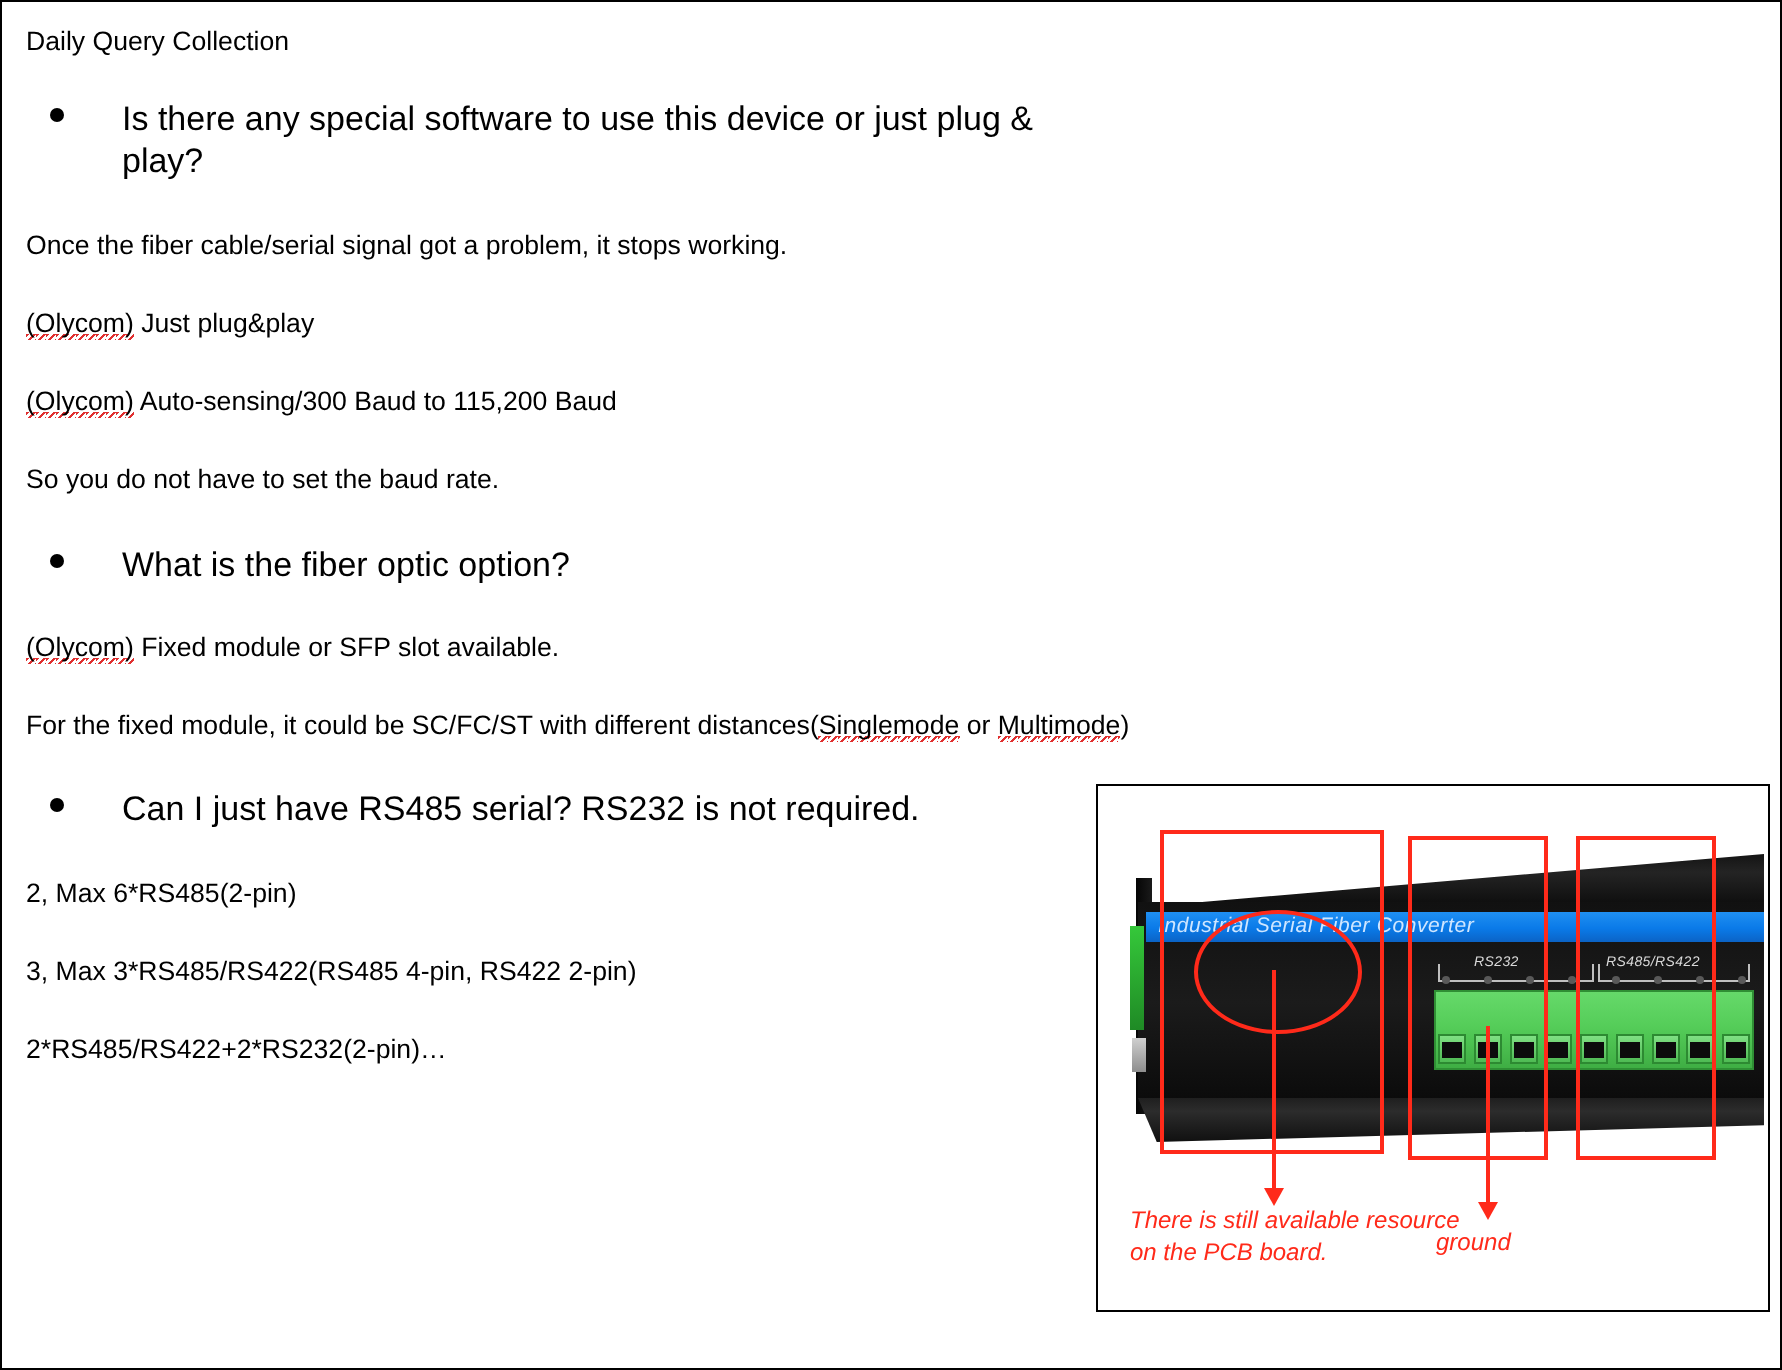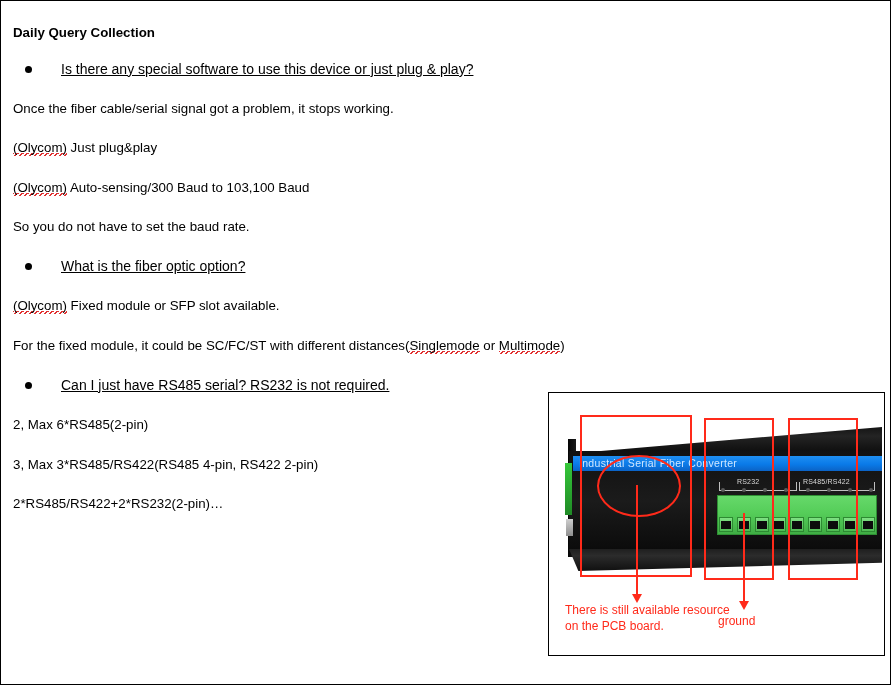--- a/index.html
+++ b/index.html
@@ -31,40 +31,38 @@
     line-height: 1.25;
     color: #000000;
     margin: 0 0 22.6px 0;
     white-space: pre-wrap;
   }
   .line.wide { width: 870px; }
   .bullet-line {
     position: relative;
     padding-left: 48px;
     margin: 0 0 22.6px 0;
-    font-size: 14px;
+    font-size: 17px;
     line-height: 1.28;
     color: #000000;
-    text-decoration: underline;
   }
   .bullet-line .dot {
     position: absolute;
     left: 12px;
     top: 5px;
     width: 7px;
     height: 7px;
     background: #000000;
     border-radius: 50%;
   }
   .title-line {
     font-size: 13.3px;
     line-height: 1.25;
     color: #000;
-    margin: 16px 0 19px 0;
-    font-weight: bold;
+    margin: 4px 0 19px 0;
   }
   .sp {
     border-bottom: 2px dotted transparent;
     background-image: repeating-linear-gradient(
       135deg, #e03030 0 1.2px, rgba(0,0,0,0) 1.2px 2.6px);
     background-repeat: repeat-x;
     background-size: 5px 3px;
     background-position: 0 100%;
     padding-bottom: 1px;
   }
@@ -80,20 +78,21 @@
     border: 1px solid #000000;
     background: #ffffff;
     overflow: hidden;
   }
   .photo {
     position: absolute;
     left: 4px; top: 4px;
     width: 329px;
     height: 256px;
     background: #ffffff;
+    font-style: italic;
   }
 
   
   .device {
     position: absolute;
     left: 12px;
     top: 30px;
     width: 317px;
     height: 145px;
   }
@@ -253,21 +252,21 @@
     <div class="bullet-line">
       <span class="dot"></span>
       <span>Is there any special software to use this device or just plug &amp; play?</span>
     </div>
 
     <div class="line">Once the fiber cable/serial signal got a problem, it stops working.</div>
 
     <div class="line"><span class="sp">(Olycom)</span><span> Just plug&amp;play</span></div>
 
 
-    <div class="line"><span class="sp">(Olycom)</span><span> Auto-sensing/300 Baud to 103,100 Baud</span></div>
+    <div class="line"><span class="sp">(Olycom)</span><span> Auto-sensing/300 Baud to 115,200 Baud</span></div>
 
     <div class="line">So you do not have to set the baud rate.</div>
 
     <div class="bullet-line">
       <span class="dot"></span>
       <span>What is the fiber optic option?</span>
     </div>
 
     <div class="line"><span class="sp">(Olycom)</span><span> Fixed module or SFP slot available.</span></div>
 

